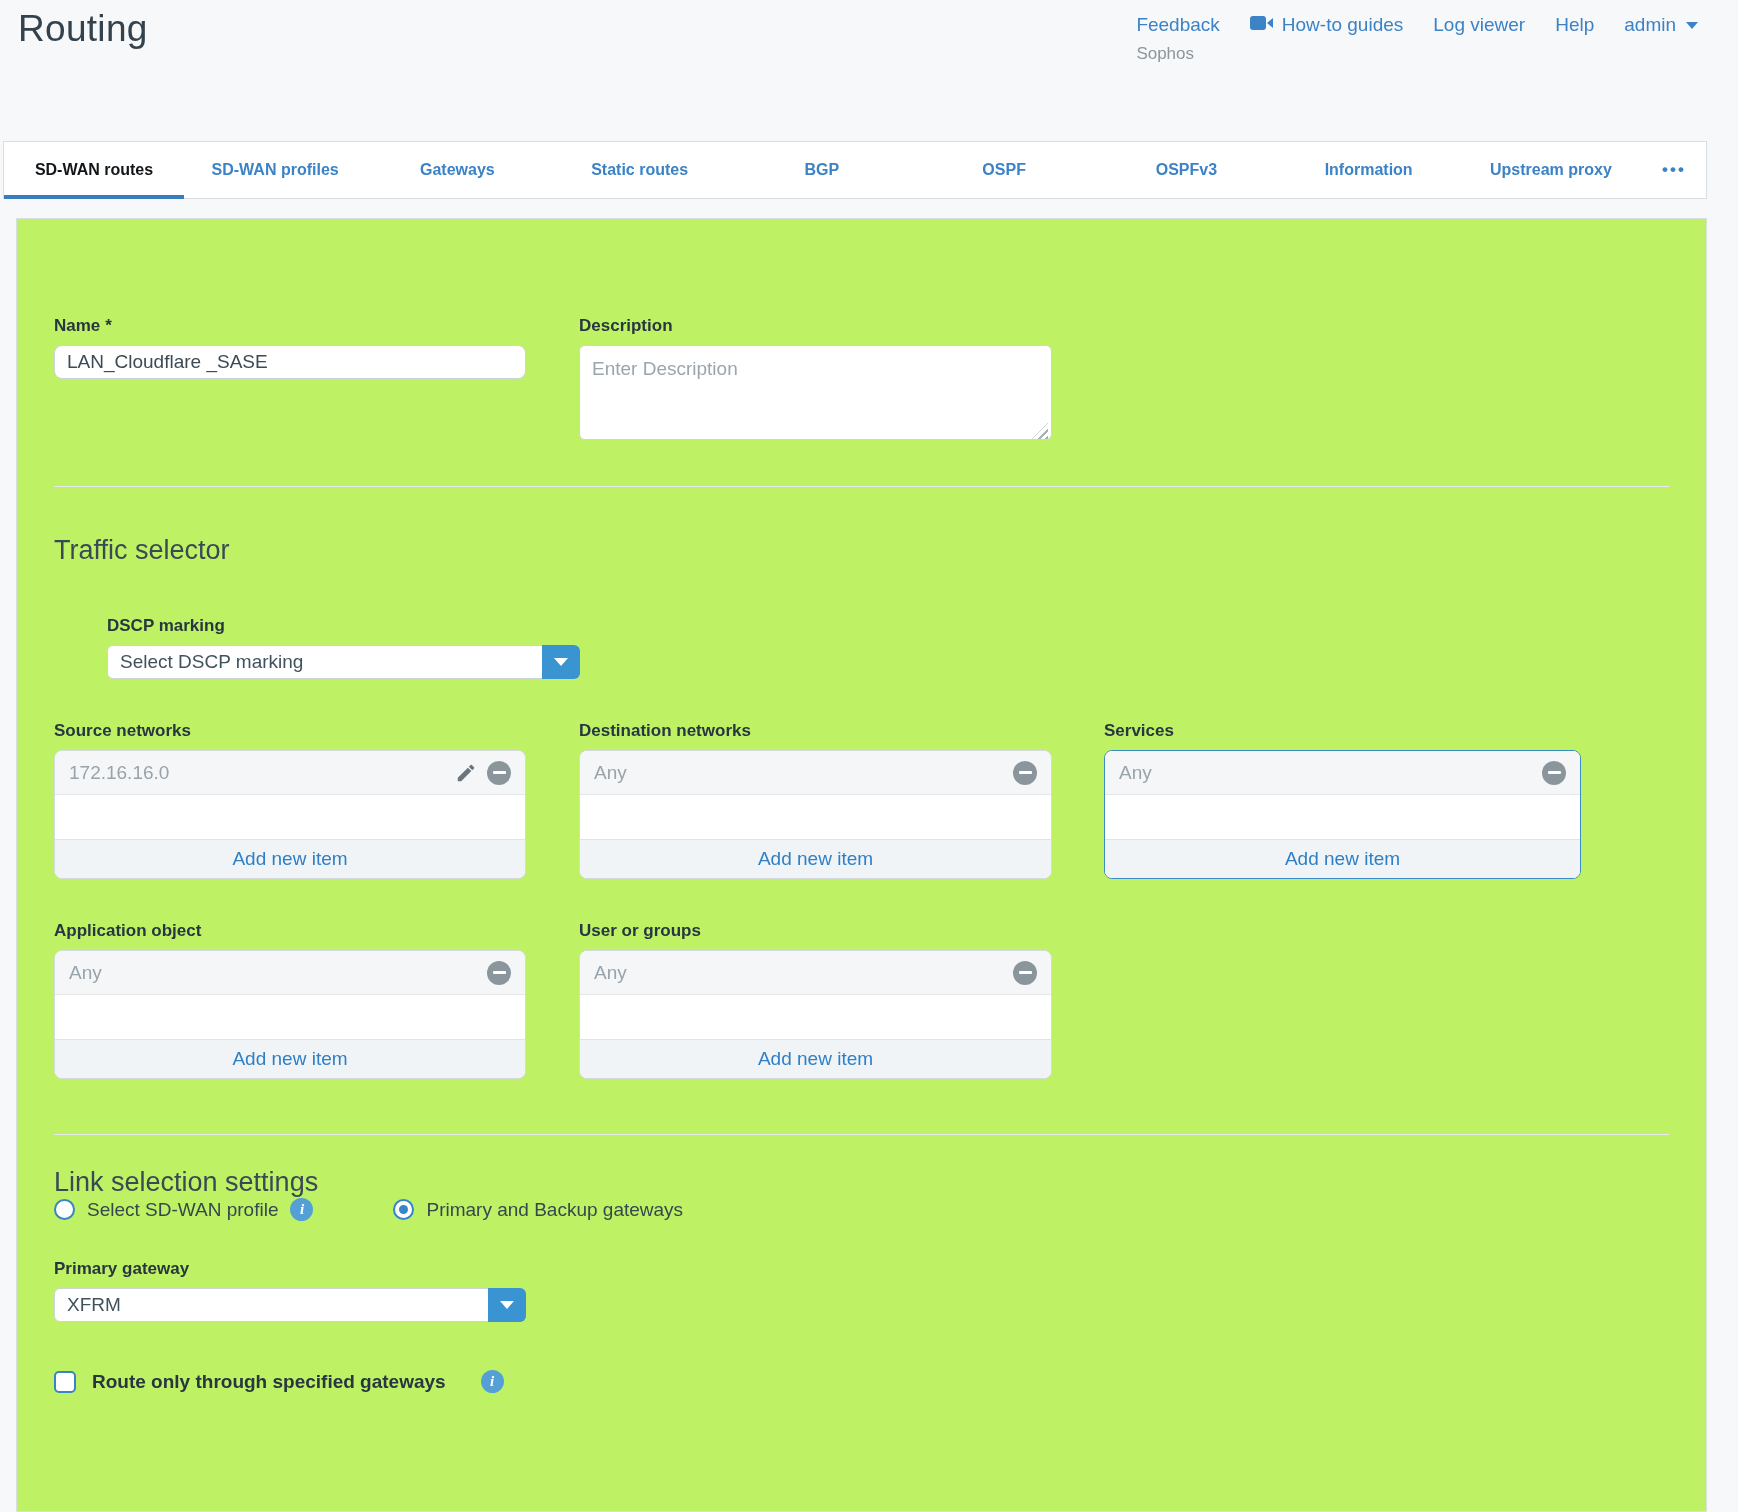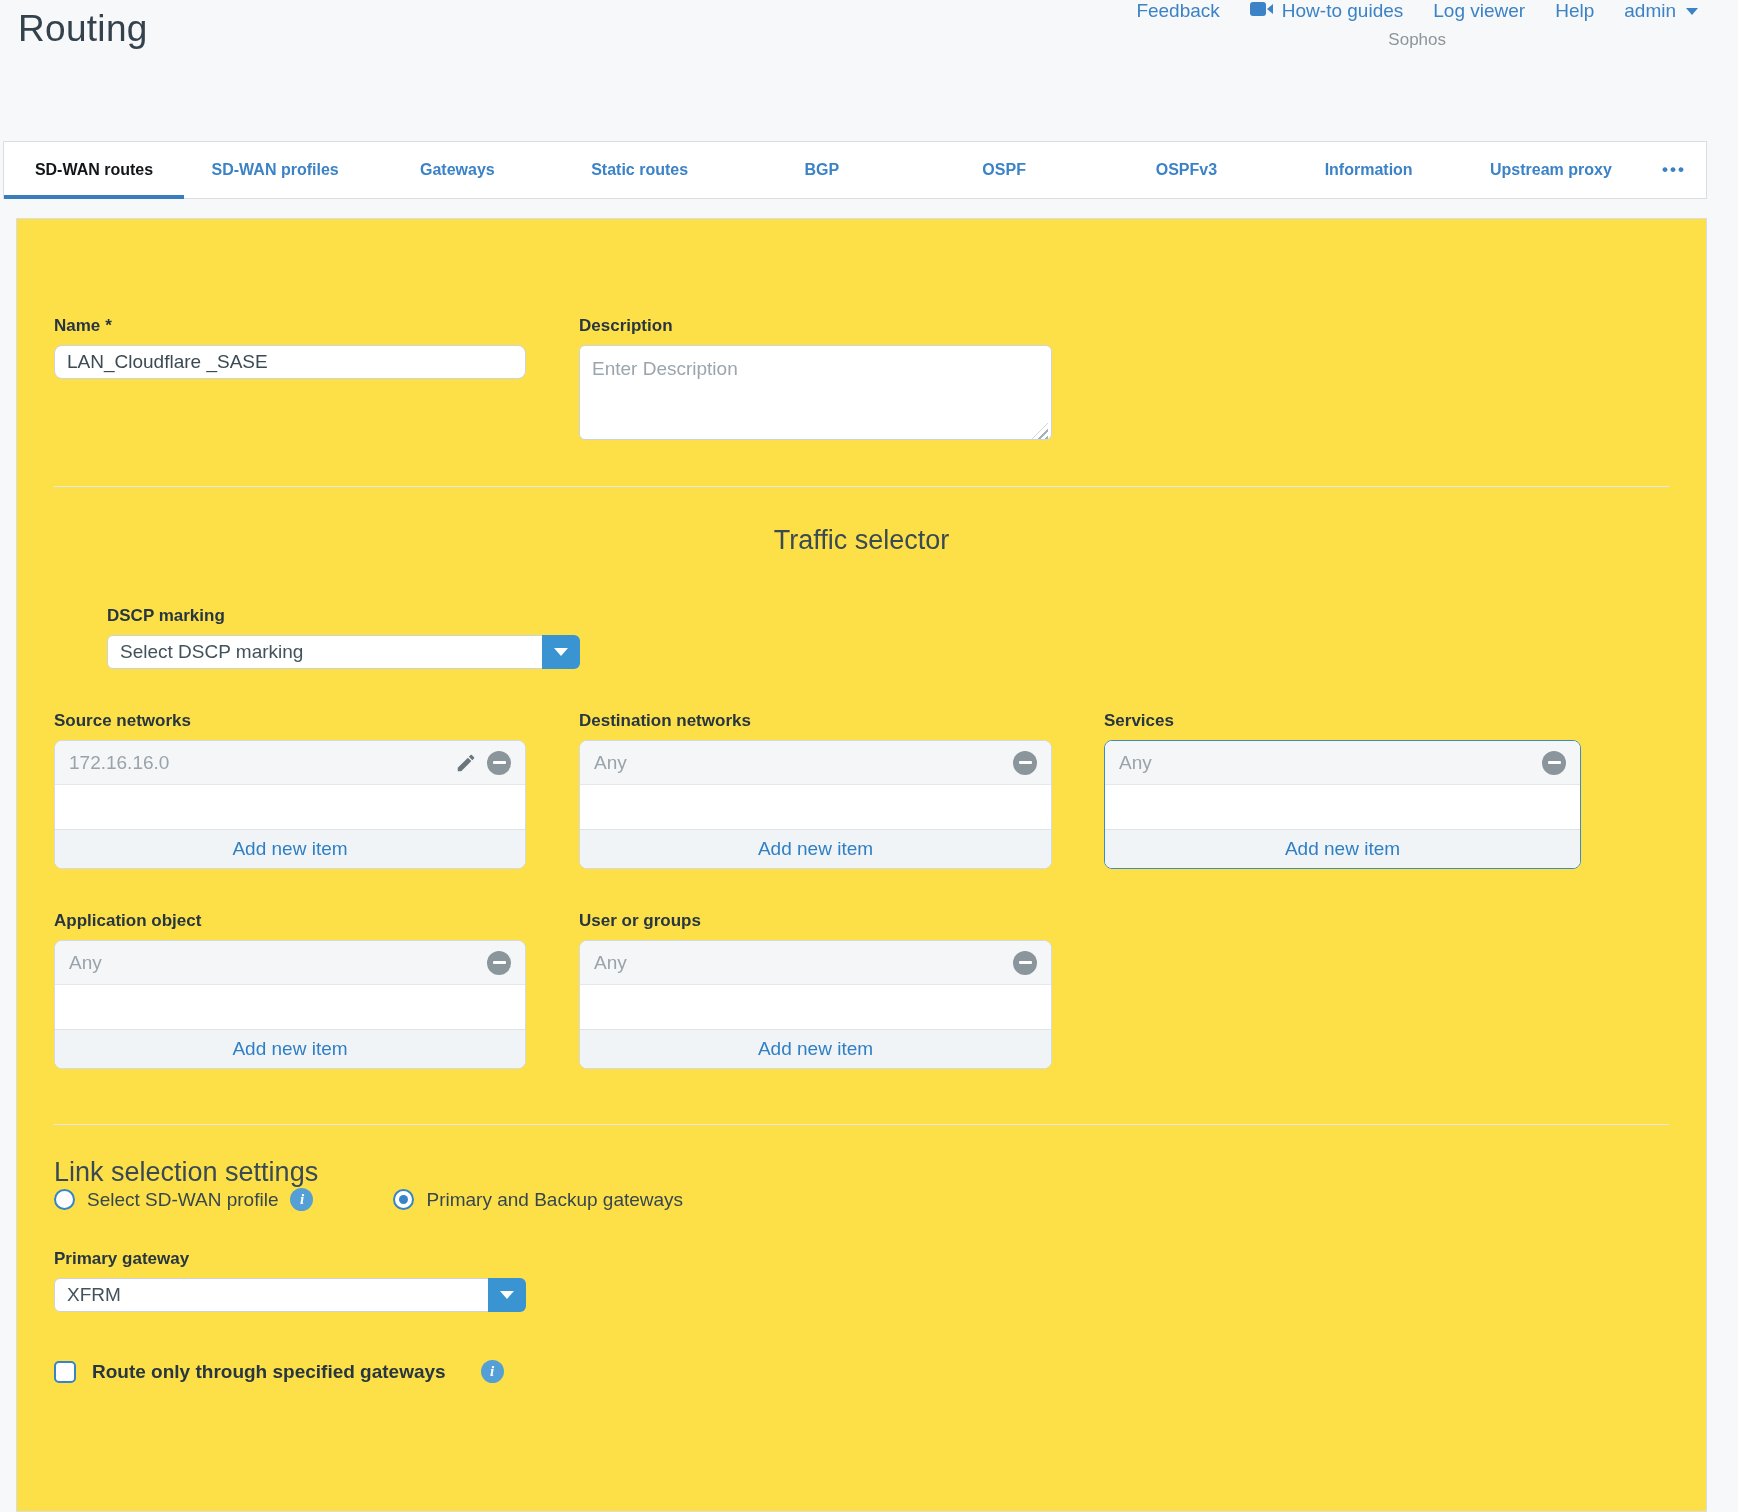--- a/index.html
+++ b/index.html
@@ -10,21 +10,21 @@
     color:#2c3a45;
     position:relative;
     overflow:hidden;
   }
 
   
   .page-title {
     position:absolute; top:8px; left:18px;
     font-size:37px; font-weight:400; color:#33424d; letter-spacing:.3px;
   }
-  .header-right { position:absolute; top:0; right:40px; text-align:center; }
+  .header-right { position:absolute; top:14px; right:40px; text-align:left; }
   .header-links { display:flex; align-items:center; gap:30px; font-size:19px; color:#3b82c6; }
   .header-links .hlink { cursor:pointer; display:flex; align-items:center; gap:8px; }
   .caret-down {
     width:0; height:0; margin-left:2px;
     border-left:6px solid transparent; border-right:6px solid transparent;
     border-top:7px solid #3b82c6;
   }
   .brand { margin-top:8px; font-size:17px; color:#8d959b; }
 
   
@@ -41,21 +41,21 @@
   .tab.active { color:#121619; }
   .tab.active .underline {
     position:absolute; left:0; right:0; bottom:-1px; height:4px; background:#3a7dbf;
   }
   .tab-more { flex:0 0 64px; display:flex; align-items:center; justify-content:center;
     color:#3b82c6; font-size:17px; font-weight:700; letter-spacing:2px; cursor:pointer; }
 
   
   .card {
     position:absolute; top:218px; left:16px; width:1691px; height:1294px;
-    background:#fde047; border:1px solid #d9dee1;
+    background:#bef264; border:1px solid #d9dee1;
     padding:97px 37px 0 37px;
   }
   .row { display:flex; align-items:flex-start; }
   .col1 { width:472px; }
   .col2 { width:473px; margin-left:53px; }
   .col3 { width:477px; margin-left:52px; }
 
   .field-label { font-size:17px; font-weight:700; color:#273640; margin-bottom:9px; display:flex; gap:5px; }
 
   .text-input {
@@ -222,21 +222,21 @@
       </div>
       <div class="textarea-wrap">
         <textarea class="desc-textarea" placeholder="Enter Description" style=""></textarea>
         <span class="resize-grip"></span>
       </div>
     </div>
   </div>
 
   <div class="divider" style="margin-top:42px;"></div>
 
-  <div class="section-title" style="margin-top:38px;text-align:center;">Traffic selector</div>
+  <div class="section-title" style="margin-top:48px;">Traffic selector</div>
 
   <div class="row" style="margin-top:50px;">
     <div class="col2">
       <div class="field-label">
         <span>DSCP marking</span>
       </div>
       <div class="select">
         <span>Select DSCP marking</span>
         <span class="dd-btn">
             <span class="dd-arrow"></span>

